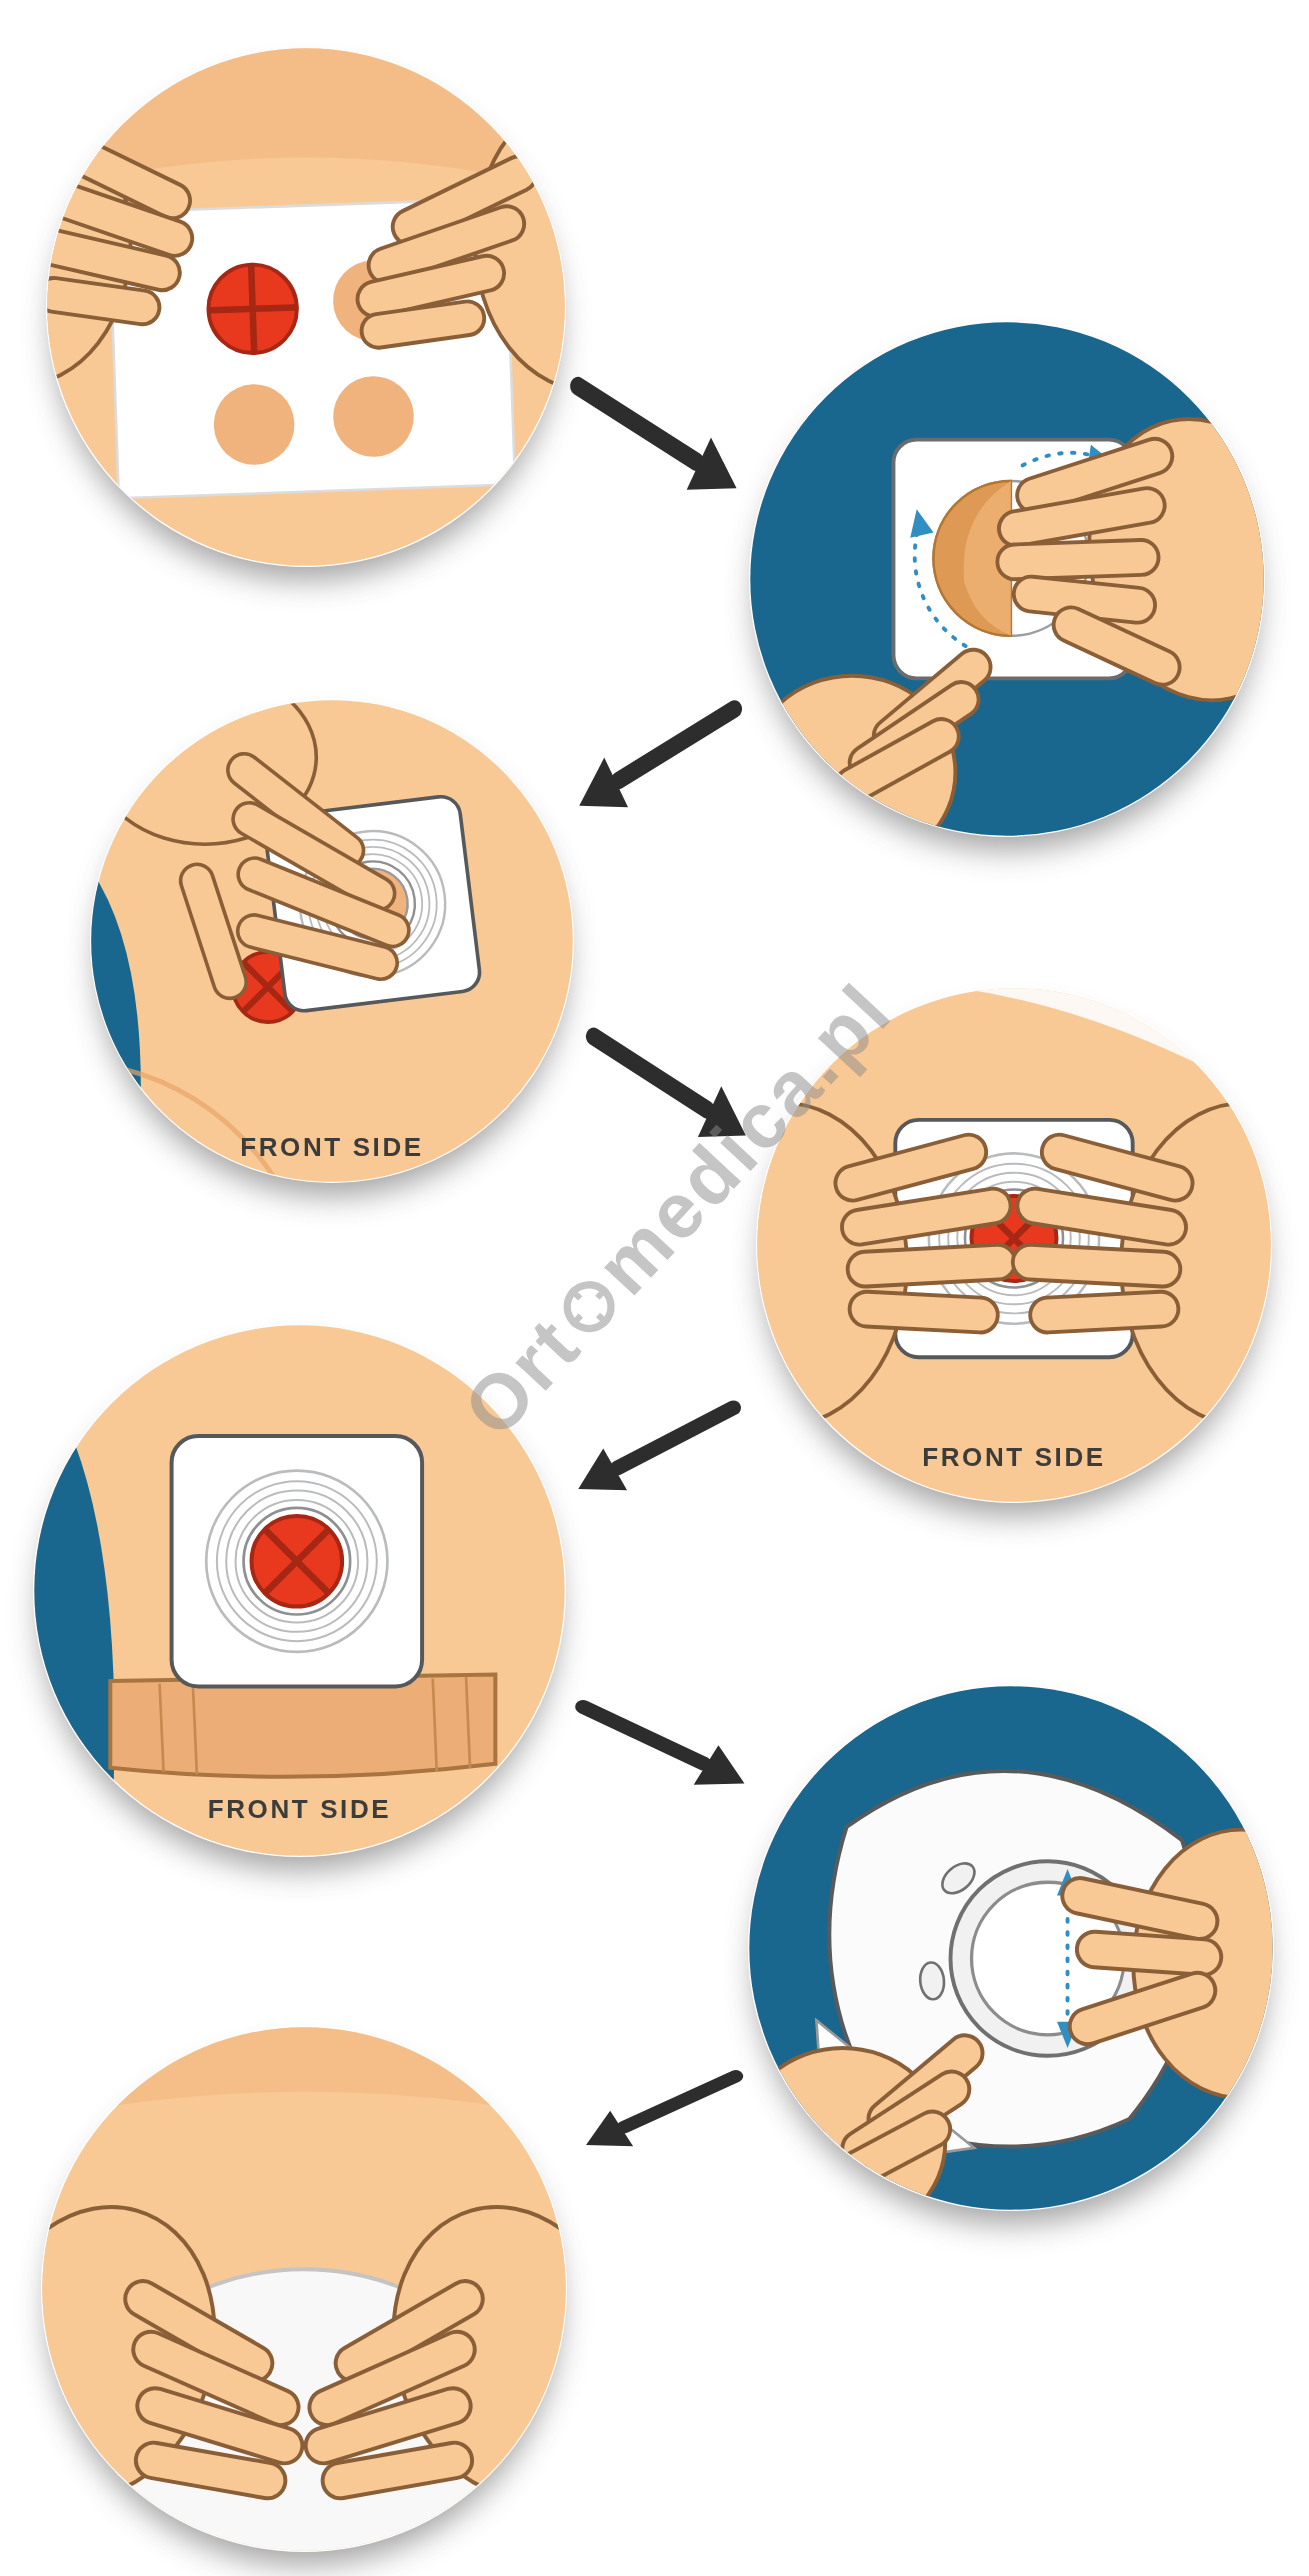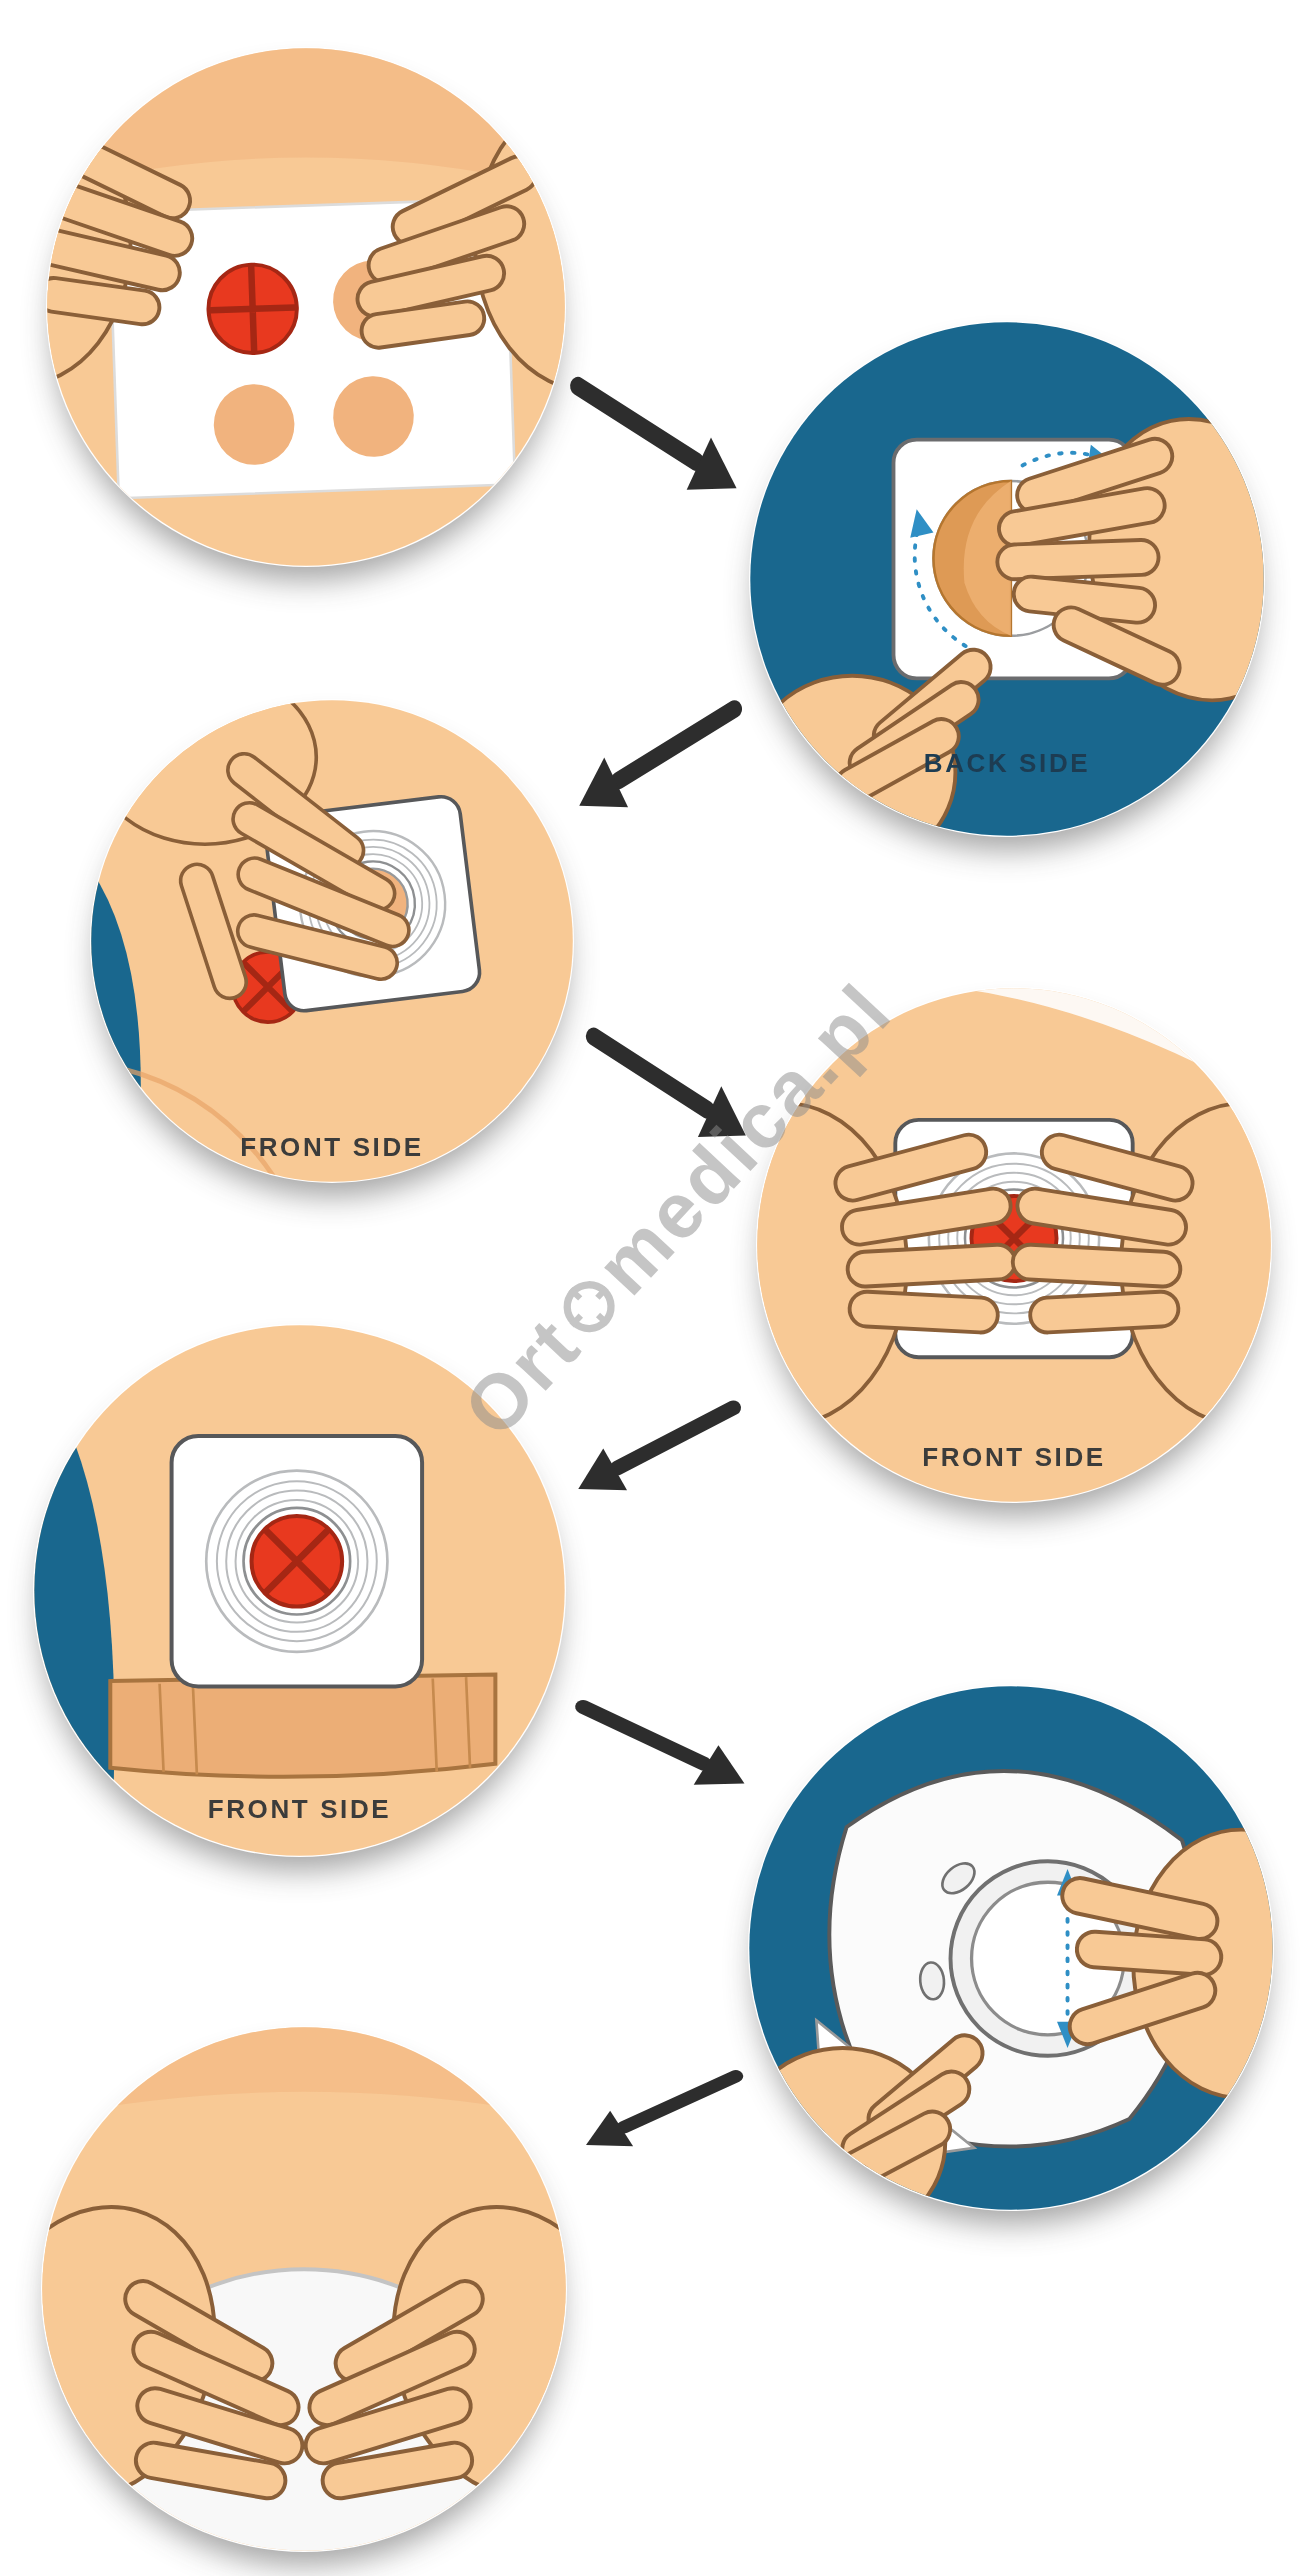--- a/index.html
+++ b/index.html
@@ -102,21 +102,20 @@
           <rect class="finger" x="232.5" y="238.5" width="105" height="27" rx="13.5" transform="rotate(25 285 252)"></rect>
         </g>
         <g>
           <ellipse class="palm" cx="80" cy="350" rx="80" ry="75"></ellipse>
           <rect class="finger" x="87" y="281.5" width="110" height="27" rx="13.5" transform="rotate(-40 142 295)"></rect>
           <rect class="finger" x="70.5" y="304.5" width="115" height="27" rx="13.5" transform="rotate(-34 128 318)"></rect>
           <rect class="finger" x="62.5" y="327.5" width="105" height="27" rx="13.5" transform="rotate(-29 115 341)"></rect>
         </g>
       </g>
     </svg>
-    <div class="step-label back" style="bottom:58px;">BACK SIDE</div>
   </div>
 
   <div class="arrow flip" style="left:572px;top:689px;width:174px;height:125px;">
     <svg viewBox="0 0 240 150" preserveAspectRatio="none">
       <line x1="16" y1="24" x2="176" y2="110" stroke="var(--arrow)" stroke-width="21" stroke-linecap="round"></line>
       <polygon points="230,140 162.7,141.9 195.5,82.3" fill="var(--arrow)"></polygon>
     </svg>
   </div>
 
   <div class="step" style="left:90px;top:699px;width:484px;height:484px;">

